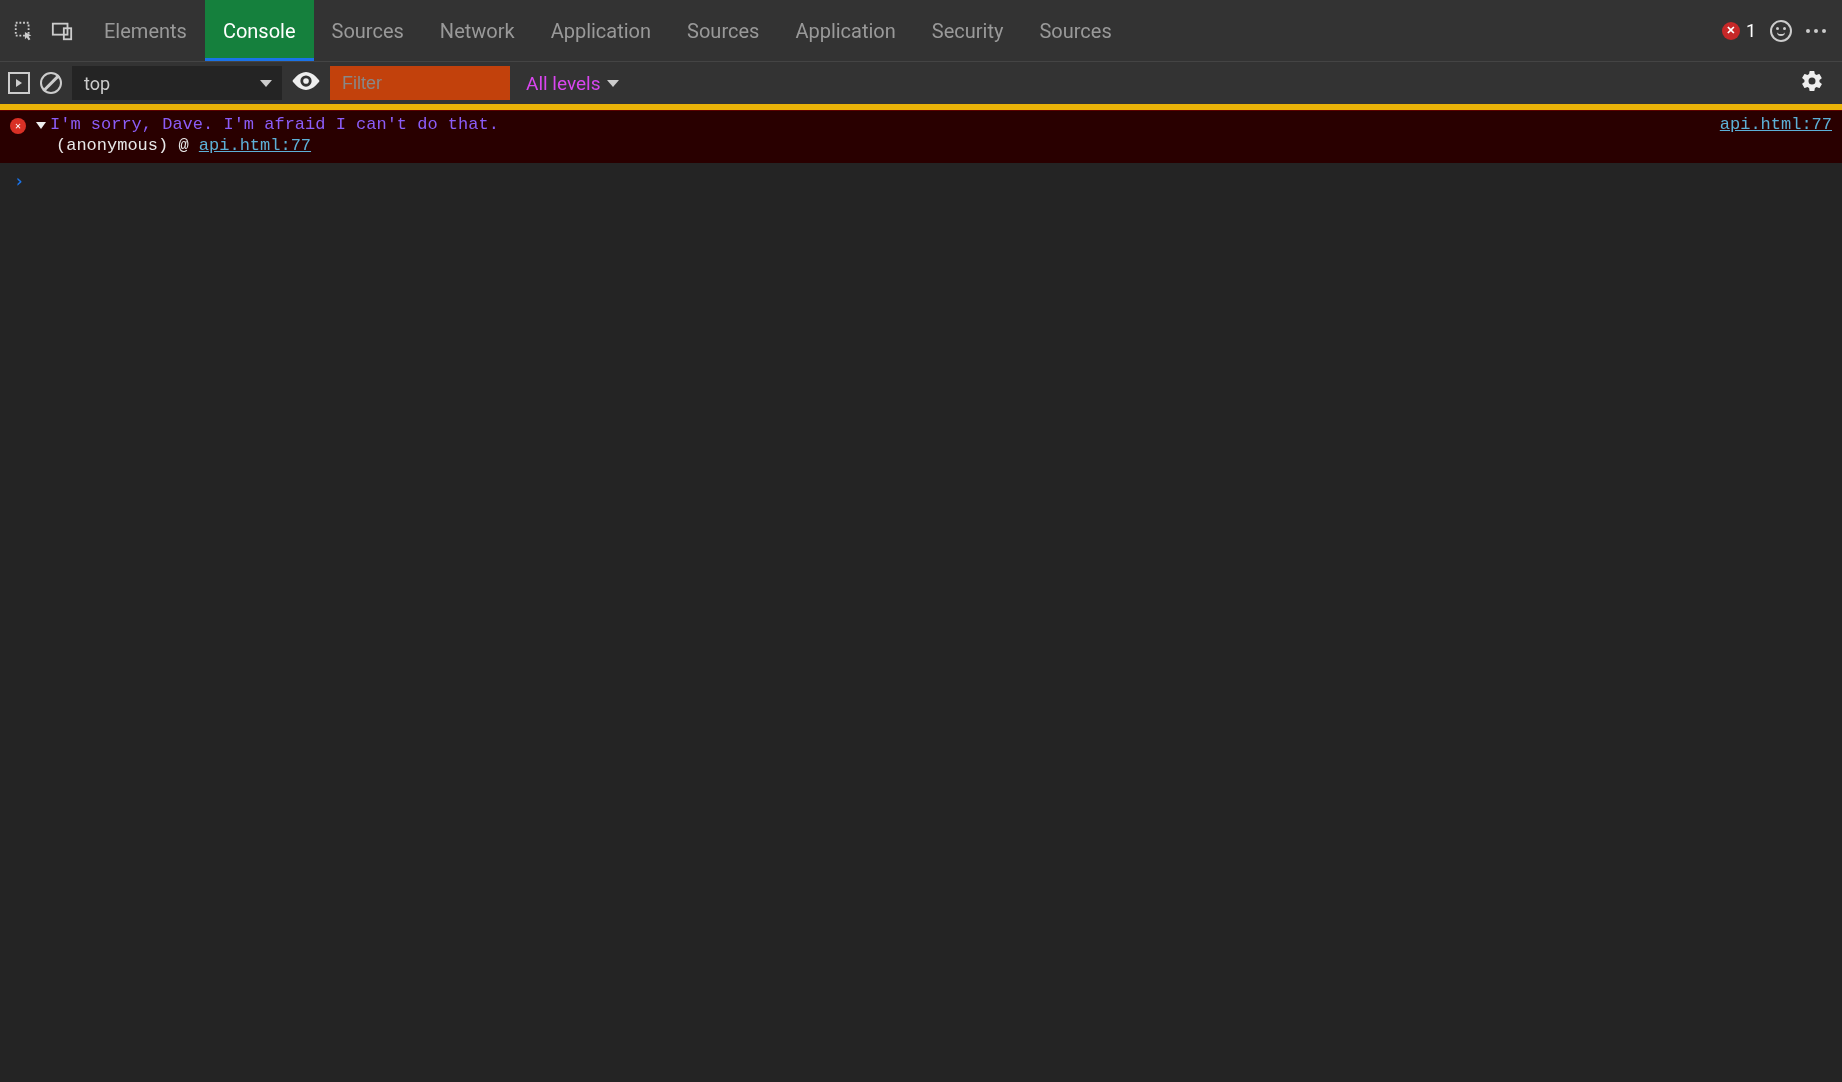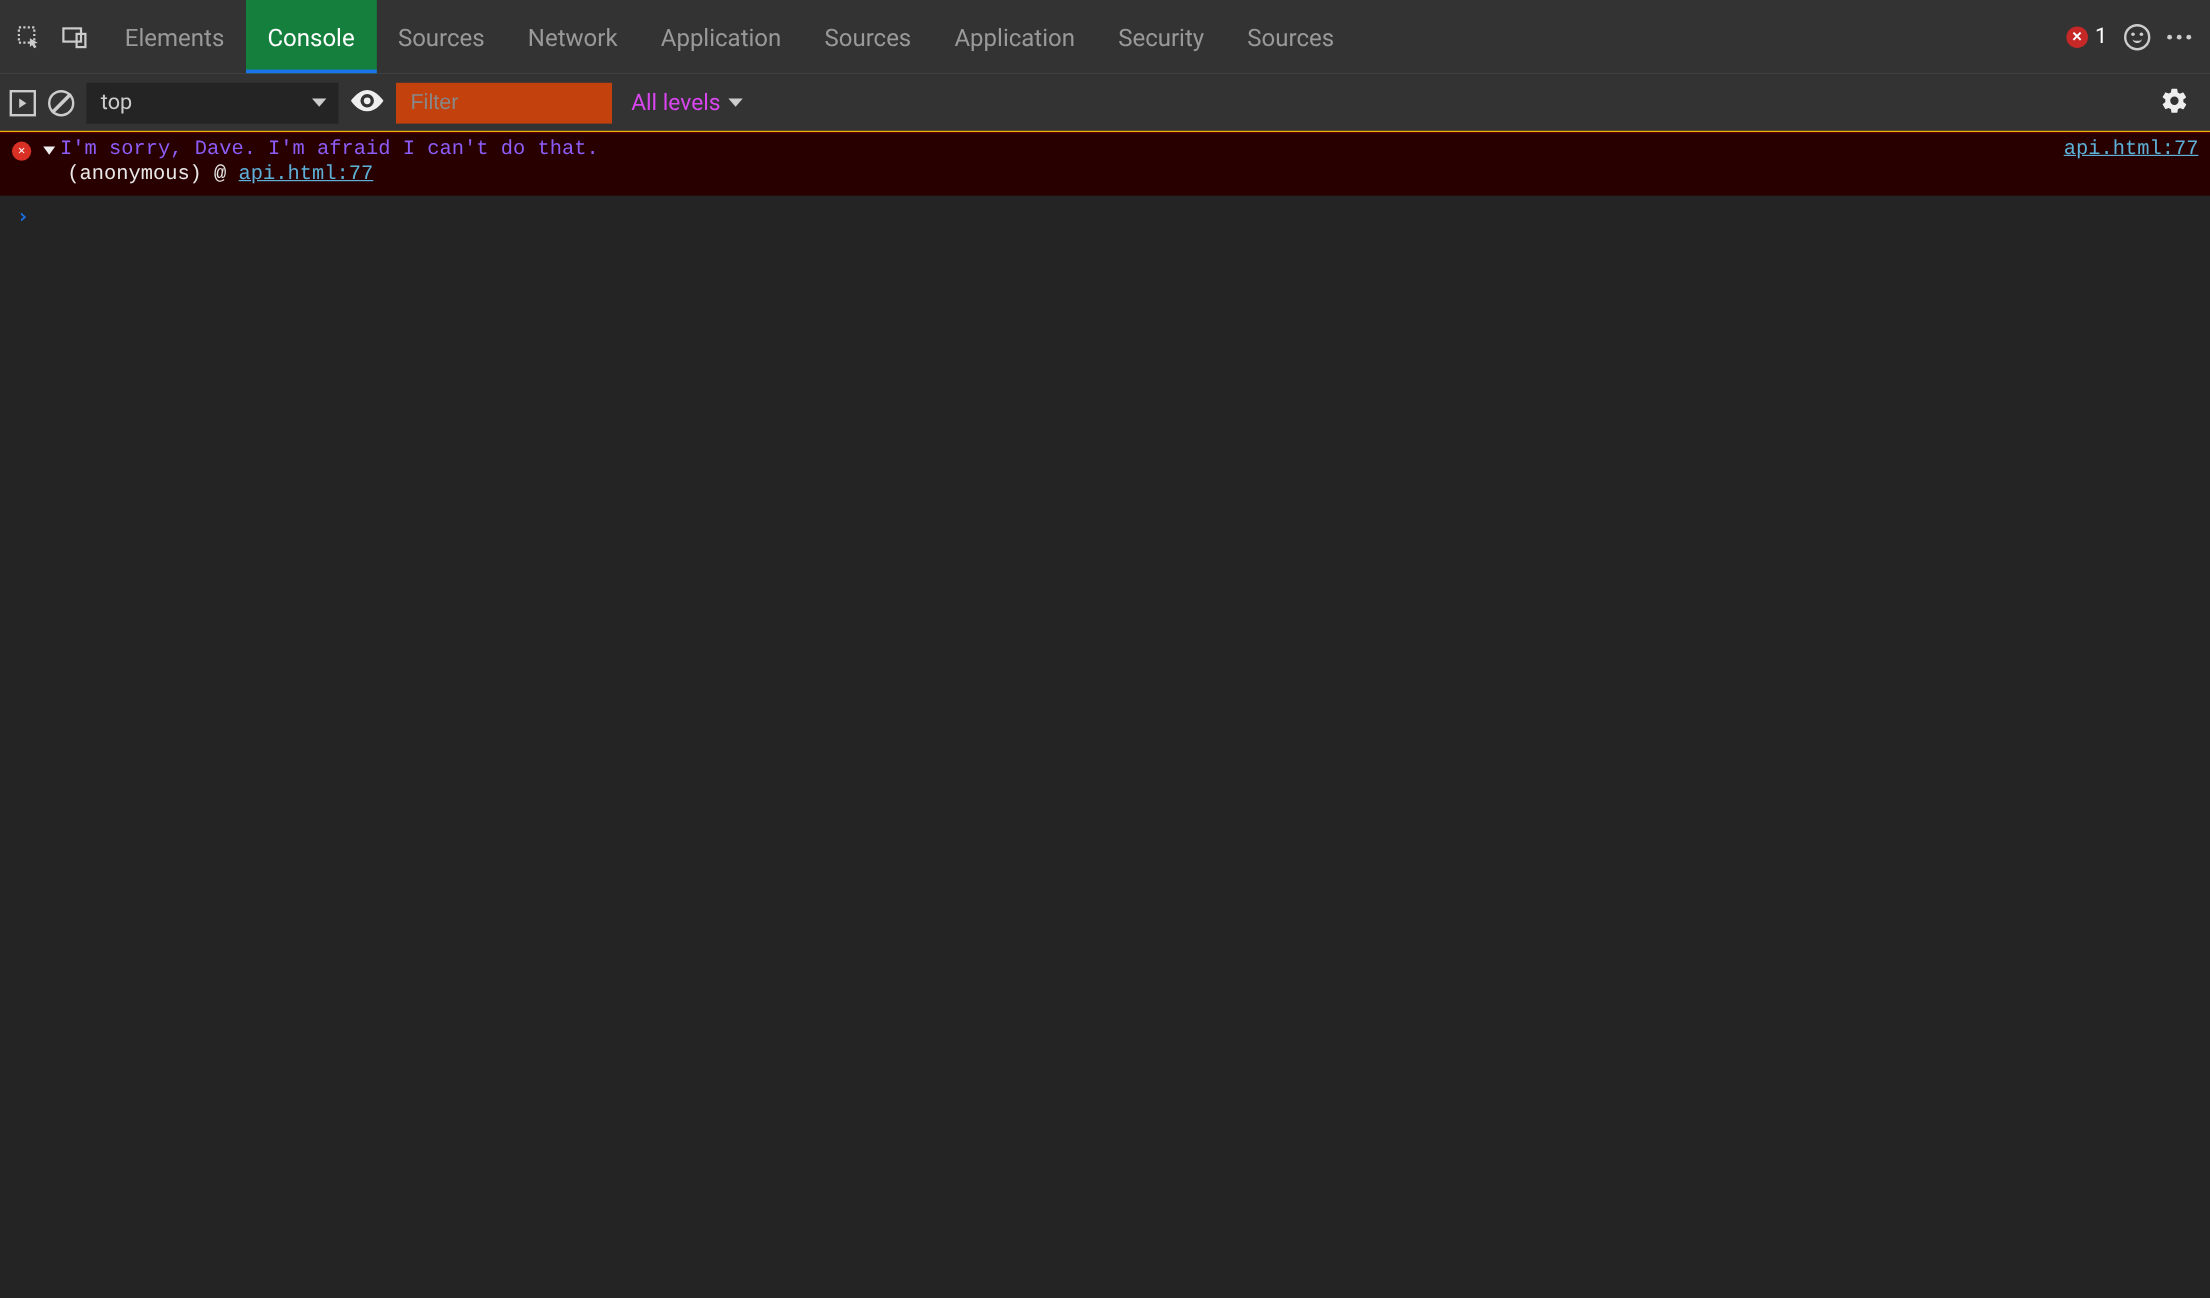--- a/index.html
+++ b/index.html
@@ -134,21 +134,21 @@
       border-radius: 50%;
     }
     
     .filter-bar {
       height: 48px;
       background: #333333;
       display: flex;
       align-items: center;
       padding: 0 8px;
       gap: 10px;
-      border-bottom: 1px solid #eab308;
+      border-bottom: 6px solid #eab308;
     }
     .play-box {
       width: 22px;
       height: 22px;
       border: 2px solid #ccc;
       display: flex;
       align-items: center;
       justify-content: center;
       cursor: pointer;
     }

